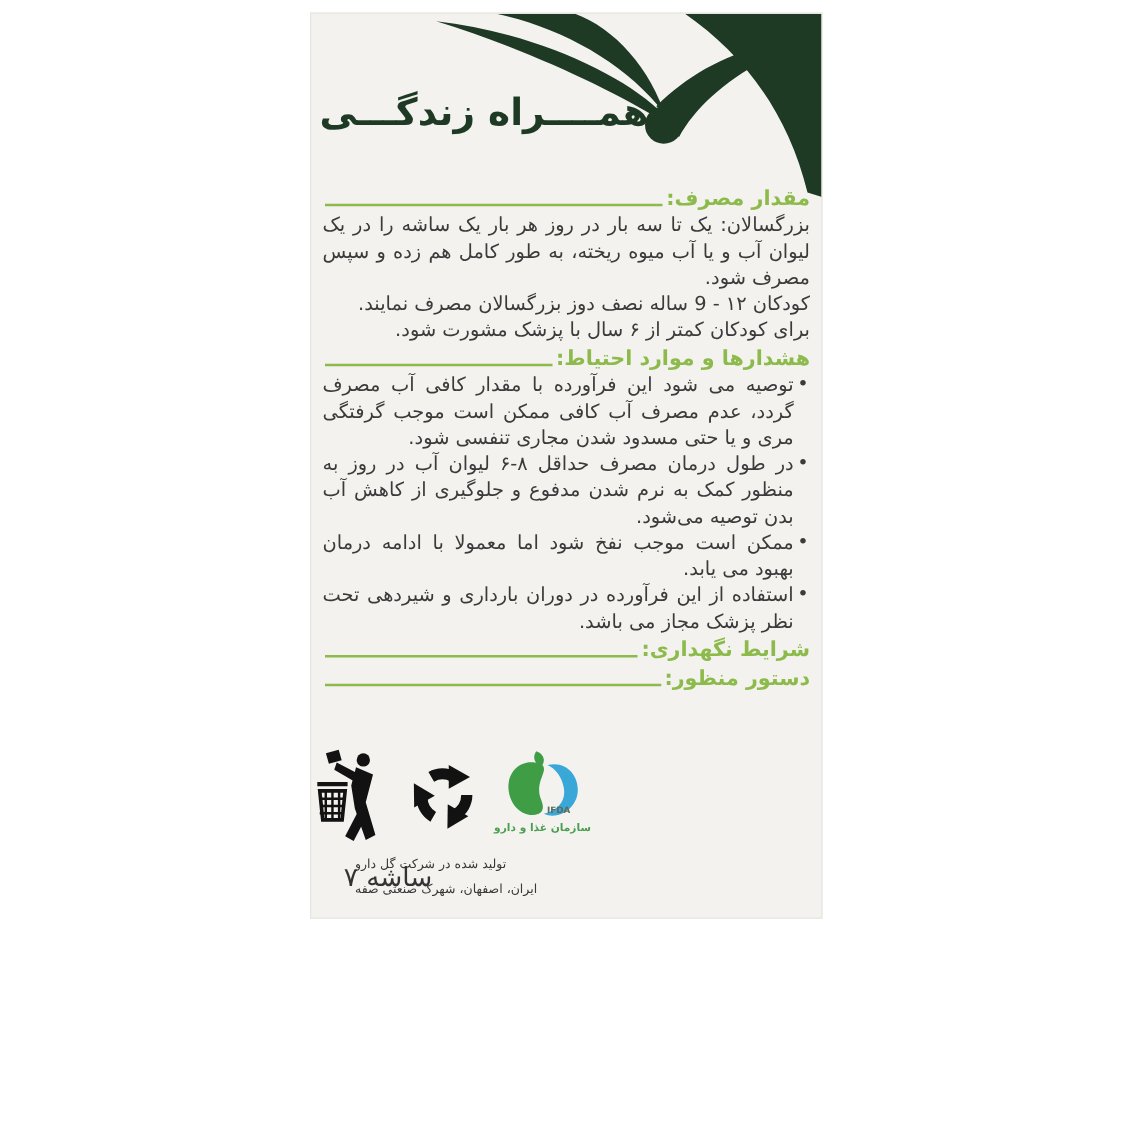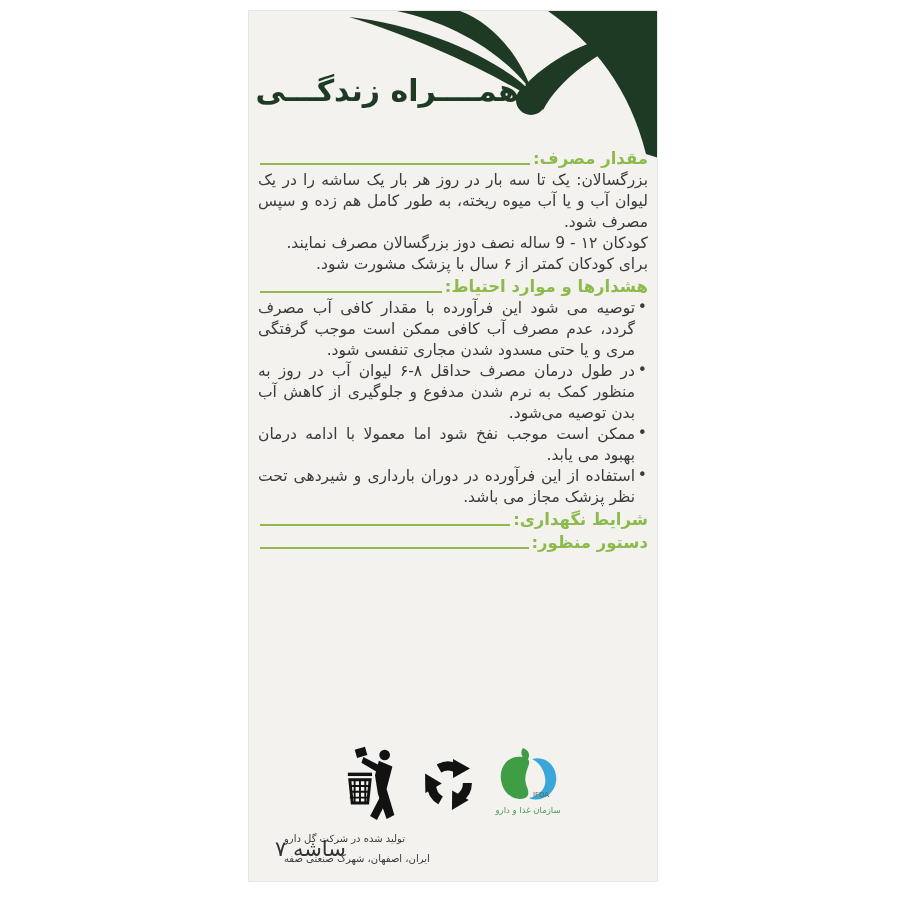--- a/index.html
+++ b/index.html
@@ -1,21 +1,21 @@
 <!DOCTYPE html>
 <html lang="fa"><head>
 <meta charset="utf-8">
 <style>
   html,body{margin:0;padding:0;}
   body{
     width:900px;height:900px;background:#ffffff;position:relative;
     font-family:"DejaVu Sans", sans-serif;
   }
   .panel{
-    position:absolute;left:248px;top:10px;width:410px;height:872px;
+    position:absolute;left:248px;top:10px;width:410px;height:725px;
     background:#f3f2ef;border:1px solid #e7e5e1;box-sizing:border-box;
     direction:rtl;overflow:hidden;
   }
   
   .brand{position:relative;height:136px;}
   .brand-svg{position:absolute;top:0;left:0;width:410px;height:150px;}
   .brand-name{
     position:absolute;right:138px;top:62px;white-space:nowrap;
     font-size:30px;font-weight:bold;color:#1e3a25;letter-spacing:0px;
   }
@@ -34,22 +34,23 @@
     font-size:15.5px;line-height:21px;color:#3b3b3b;
     text-align:justify;margin:0;
   }
   .body-text{margin:0;}
   .bullets{list-style:none;margin:0;padding:0;}
   .bullets li{position:relative;padding-right:13px;}
   .bullets li::before{content:"\2022";position:absolute;right:1px;top:-1px;color:#3b3b3b;}
   
   .icons-row{
     position:absolute;left:0;right:0;bottom:56px;
-    display:flex;justify-content:center;align-items:flex-start;gap:17px;
+    display:flex;align-items:flex-start;gap:17px;
     direction:ltr;
+    font-weight:bold;
   }
   .icon-recycle{margin-top:12px;}
   .ifda{display:flex;flex-direction:column;align-items:center;width:70px;}
   .ifda-caption{font-size:8.5px;color:#4a9e4f;margin-top:0px;white-space:nowrap;}
   
   .footer{
     position:absolute;left:0;right:0;bottom:12px;text-align:left;
     font-size:10px;line-height:20px;color:#383838;margin-left:35px;
   }
   .sachet{

